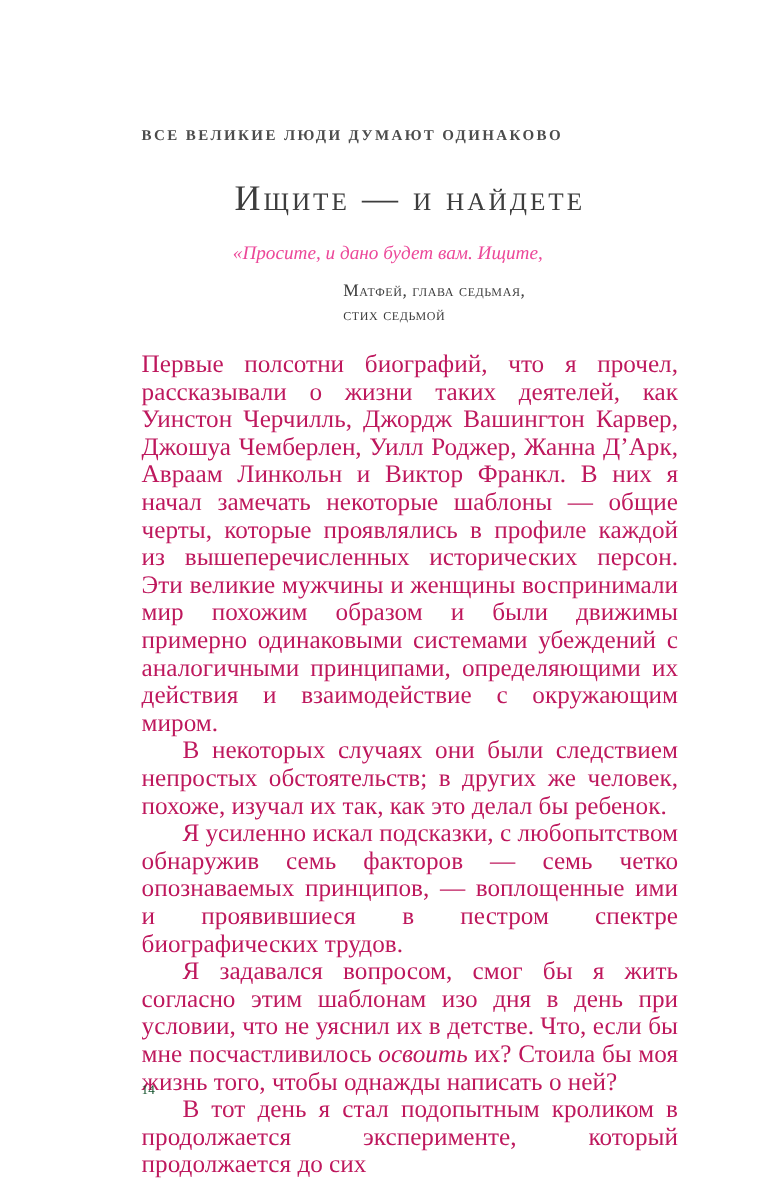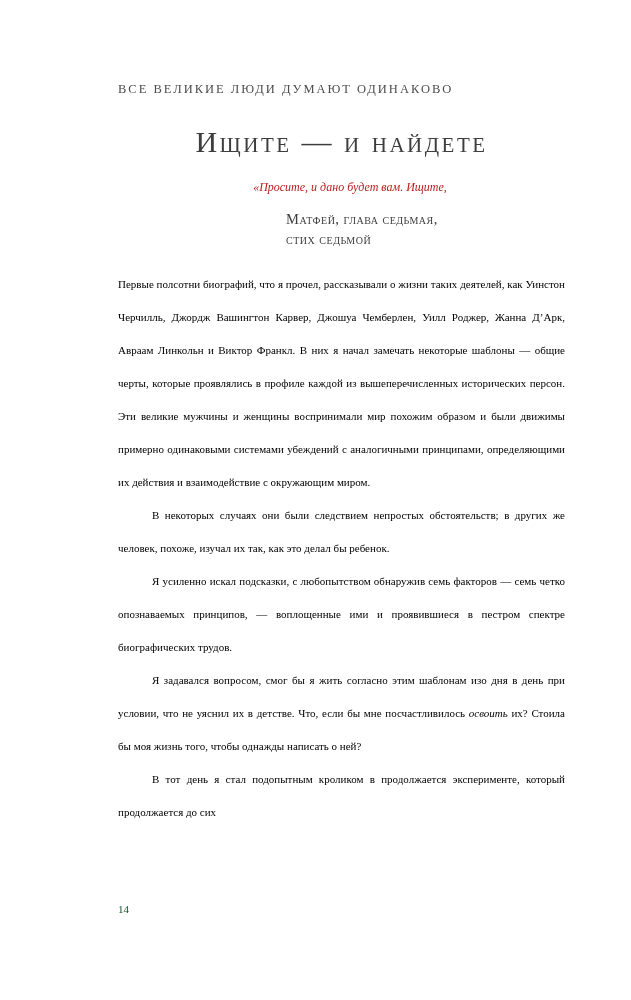--- a/index.html
+++ b/index.html
@@ -15,63 +15,63 @@
     box-sizing: border-box;
     padding: 82px 66px 0 118px;
     overflow: hidden;
     font-family: "Liberation Serif", "DejaVu Serif", serif;
     color: #3a3a3a;
   }
   .running-header {
     font-size: 12.5px;
     letter-spacing: 2px;
     color: #4c4c4c;
-    font-weight: 400;
+    font-weight: 700;
+    margin-top: 24px;
   }
   .chapter-title {
     margin: 28px 0 18px 0;
     text-align: center;
     font-weight: 400;
     font-size: 30px;
     letter-spacing: 2.5px;
     font-variant: small-caps;
     color: #3d3d3d;
   }
   .epigraph {
     width: 312px;
     margin-left: 76px;
   }
   .epigraph .quote {
     font-style: italic;
-    font-size: 12px;
+    font-size: 16px;
     line-height: 21px;
-    text-align: center;
-    color: #b91c1c;
+    color: #ec4899;
   }
   .epigraph .attribution {
     margin-top: 11px;
     margin-left: 92px;
     width: 220px;
     text-align: left;
     font-variant: small-caps;
     font-size: 14.5px;
     line-height: 20px;
     letter-spacing: 0.5px;
     color: #3d3d3d;
   }
   .body-text {
     margin-top: 19px;
   }
   .body-text p {
     margin: 0;
     text-align: justify;
     text-indent: 34px;
-    font-size: 11px;
-    line-height: 33px;
-    color: #000000;
+    font-size: 21px;
+    line-height: 23px;
+    color: #be185d;
     hyphens: auto;
   }
   .body-text p.first {
     text-indent: 0;
   }
   .body-text em {
     font-style: italic;
   }
   .page-number {
     position: absolute;

